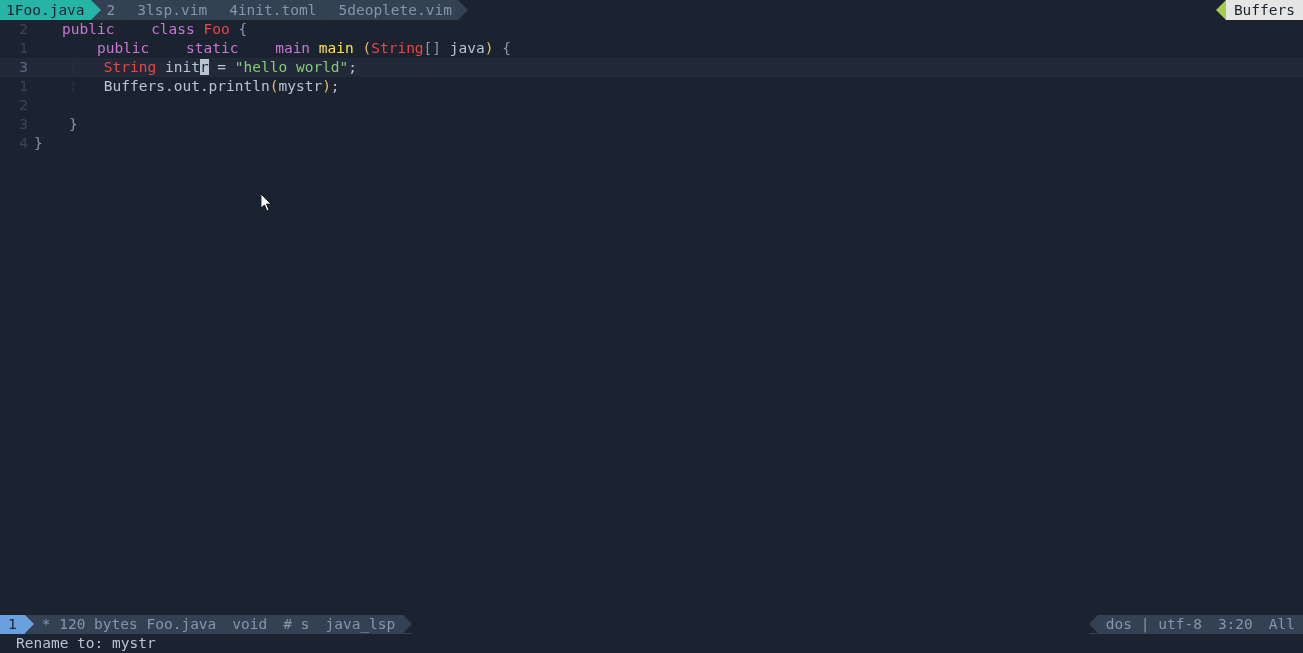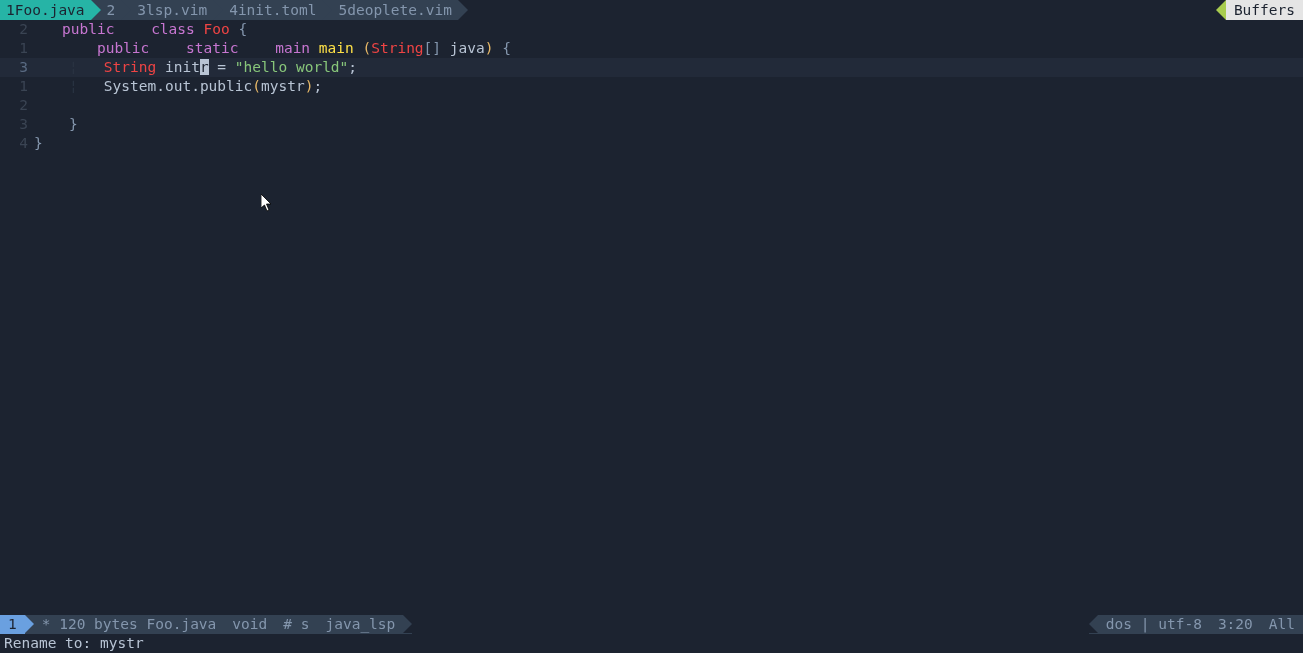--- a/index.html
+++ b/index.html
@@ -125,21 +125,21 @@
 .sl-sep-r {
   width: 0; height: 0;
   border-top: 9.5px solid transparent;
   border-bottom: 9.5px solid transparent;
   border-right: 9px solid #334152;
   background: #1c2330;
 }
 .cmdline {
   position: absolute;
   bottom: 0;
-  left: 0; right: 0;
+  left: 12px; right: 0;
   height: 19px;
   padding: 0 4px;
   color: #b8c4d4;
   line-height: 19px;
 }
 .mouse-cursor {
   position: absolute;
   left: 261px;
   top: 194px;
   width: 12px;
@@ -188,21 +188,21 @@
   <div class="line">
     <div class="gutter">1</div>
     <div class="code">    <span class="kw">public</span> <span class="kw">static</span> <span class="kw">main</span> <span class="fn">main</span> <span class="paren">(</span><span class="type">String</span><span class="brace">[]</span> <span class="ident">java</span><span class="paren">)</span> <span class="brace">{</span></div>
   </div>
   <div class="line current">
     <div class="gutter current">3</div>
     <div class="code">    <span class="indent-guide">¦</span>   <span class="type">String</span> <span class="ident">init</span><span class="cursor">r</span><span class="ident"> = </span><span class="str">"hello world"</span><span class="ident">;</span></div>
   </div>
   <div class="line">
     <div class="gutter">1</div>
-    <div class="code">    <span class="indent-guide">¦</span>   <span class="ident">System.out.public</span><span class="paren">(</span><span class="ident">mystr</span><span class="paren">)</span><span class="ident">;</span></div>
+    <div class="code">    <span class="indent-guide">¦</span>   <span class="ident">Buffers.out.println</span><span class="paren">(</span><span class="ident">mystr</span><span class="paren">)</span><span class="ident">;</span></div>
   </div>
   <div class="line">
     <div class="gutter">2</div>
     <div class="code"></div>
   </div>
   <div class="line">
     <div class="gutter">3</div>
     <div class="code">    <span class="brace">}</span></div>
   </div>
   <div class="line">

